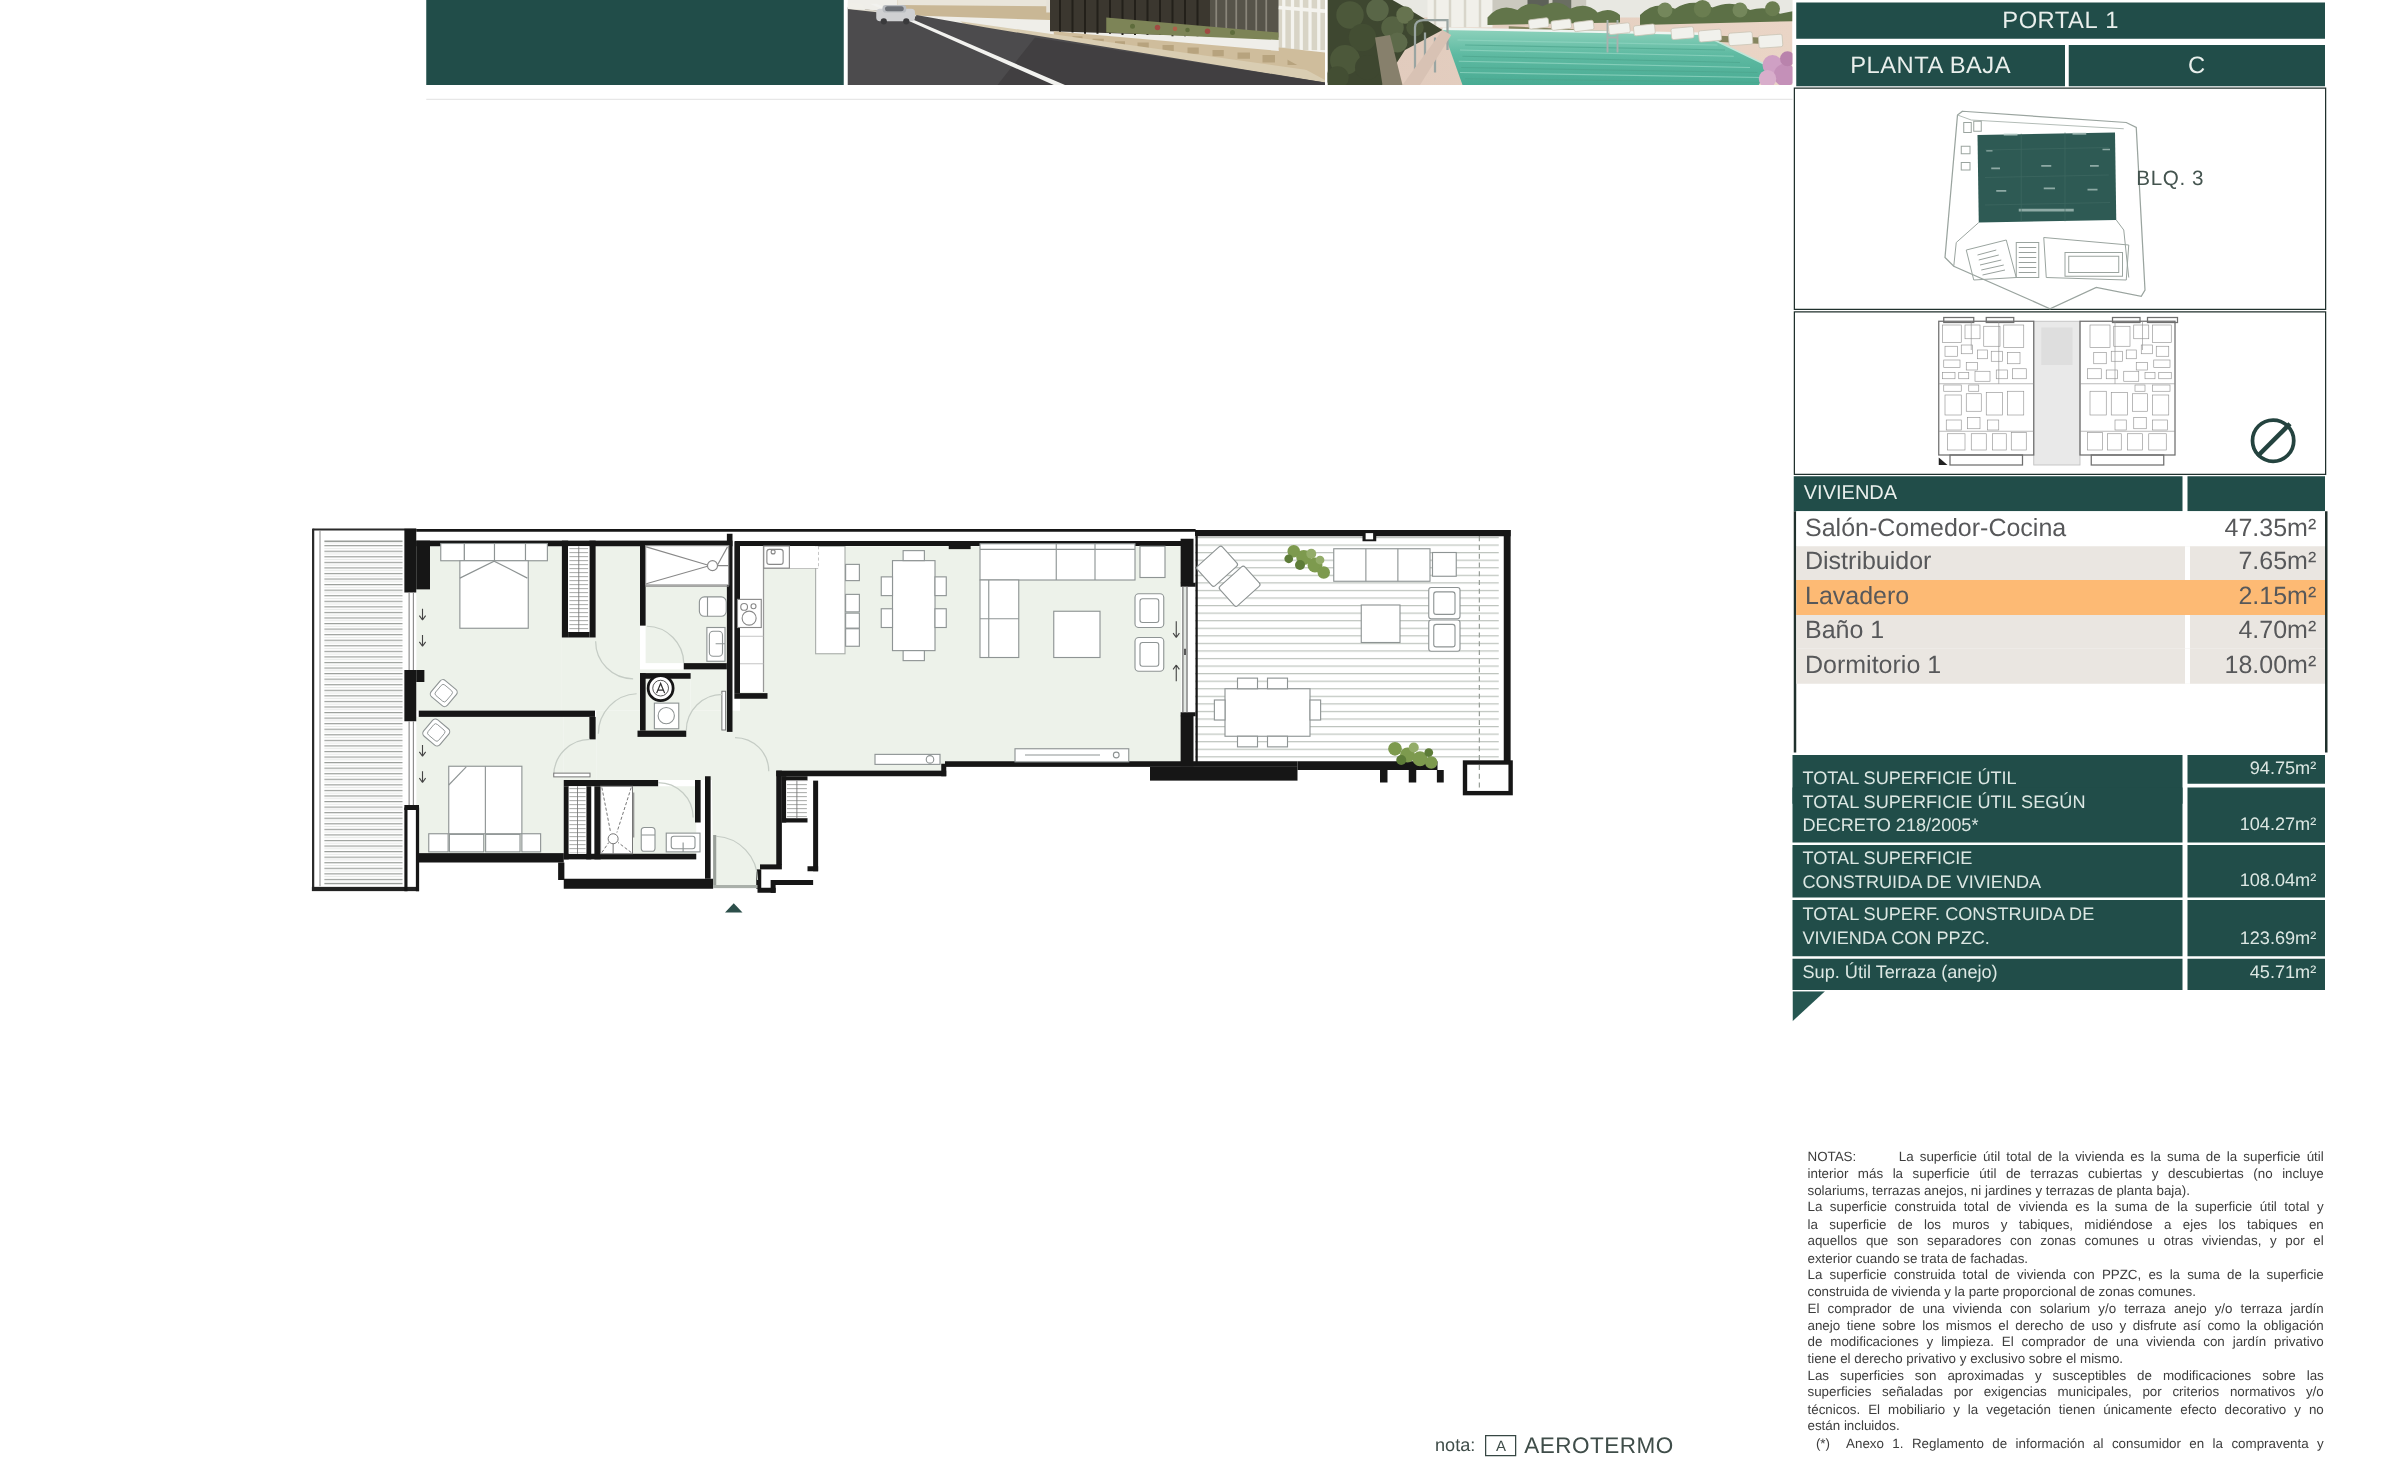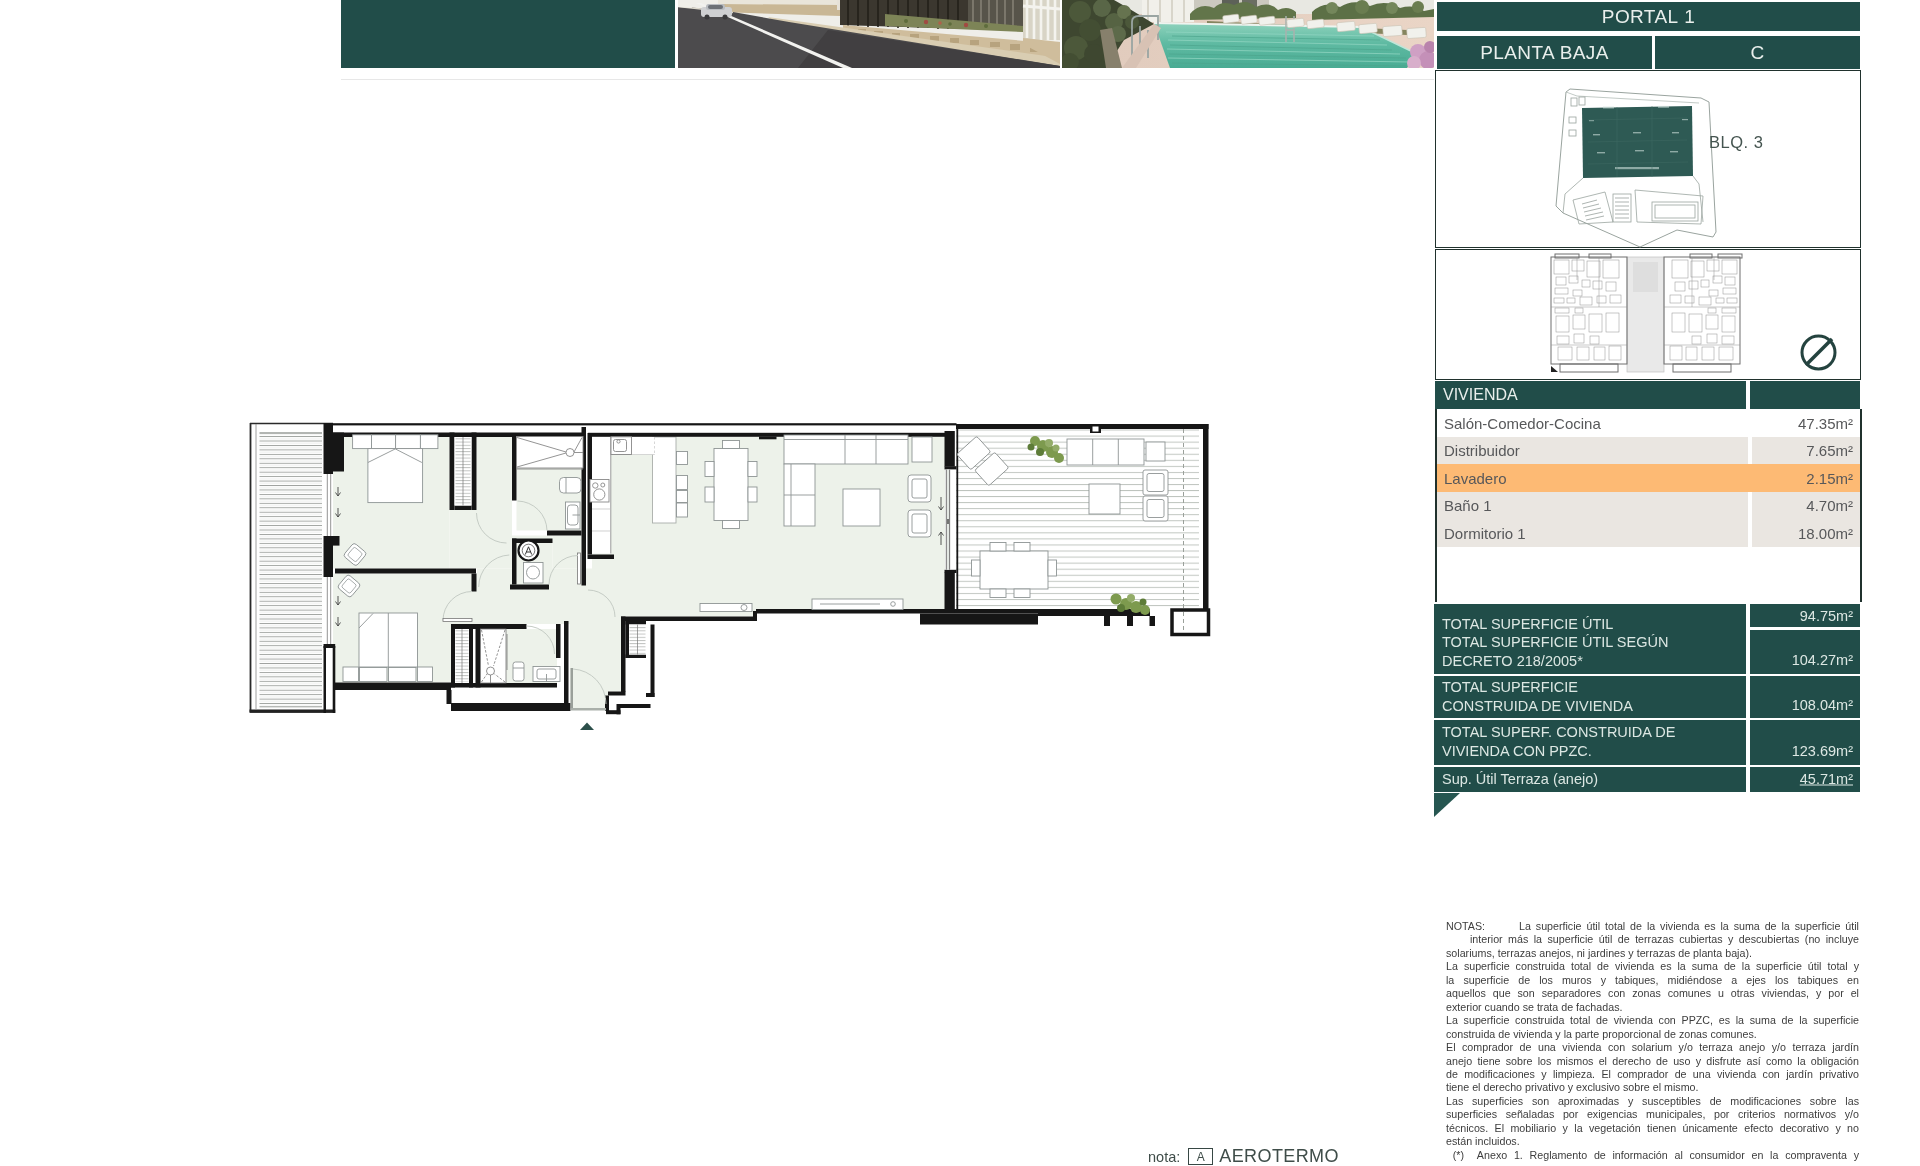--- a/index.html
+++ b/index.html
@@ -1,20 +1,20 @@
 <!DOCTYPE html>
 <html><head>
 <meta charset="utf-8">
 <style>
 html,body{margin:0;padding:0;background:#ffffff;font-family:"Liberation Sans",sans-serif;}
 #page{position:relative;width:1920px;height:1166px;overflow:hidden;background:#fff;}
 .abs{position:absolute;}
 .teal{background:#214d49;}
 .hdrtxt{color:#e9efec;font-size:19px;letter-spacing:0.4px;}
-.rowlbl{color:#57585a;font-size:15px;}
+.rowlbl{color:#57585a;font-size:20px;}
 .totlbl{color:#dce7e3;font-size:14.5px;line-height:19px;}
 </style>
 </head>
 <body>
 <div id="page">
 
 <div class="abs teal" style="left:341px;top:0;width:334px;height:68px;"></div>
 
 <div class="abs" style="left:341px;top:79px;width:1093px;height:1px;background:#e7e7e7;"></div>
 
@@ -838,31 +838,31 @@
         <span class="totlbl" style="position:absolute;left:8px;top:3px;">TOTAL SUPERF. CONSTRUIDA DE<br>VIVIENDA CON PPZC.</span>
       </div>
   <div class="abs teal" style="left:316px;top:116px;width:110px;height:45px;">
         <span class="totlbl" style="position:absolute;right:7px;bottom:4px;">123.69m²</span>
       </div>
 
   <div class="abs teal" style="left:0;top:163px;width:312px;height:24.5px;">
         <span class="totlbl" style="position:absolute;left:8px;top:50%;transform:translateY(-50%);">Sup. Útil Terraza (anejo)</span>
       </div>
   <div class="abs teal" style="left:316px;top:163px;width:110px;height:24.5px;">
-        <span class="totlbl" style="position:absolute;right:7px;top:50%;transform:translateY(-50%);text-decoration:underline;">45.71m²</span>
+        <span class="totlbl" style="position:absolute;right:7px;top:50%;transform:translateY(-50%);">45.71m²</span>
       </div>
 </div>
 
 <svg class="abs" style="left:1434px;top:793px;" width="27" height="25" viewBox="0 0 27 25">
       <polygon points="0,0 26,0 0,24" fill="#265651"></polygon>
     </svg>
 
 <div id="notes" class="abs" style="left:1446px;top:920px;width:413px;color:#3d3d3d;font-size:10.7px;line-height:13.45px;">
 <div style="text-align:justify;text-align-last:justify;">NOTAS:<span style="display:inline-block;width:34px;"></span>La superficie útil total de la vivienda es la suma de la superficie útil</div>
-<div style="text-align:justify;text-align-last:justify;margin-left:24px;">interior más la superficie útil de terrazas cubiertas y descubiertas (no incluye</div>
+<div style="text-align:justify;text-align-last:justify;">interior más la superficie útil de terrazas cubiertas y descubiertas (no incluye</div>
 <div>solariums, terrazas anejos, ni jardines y terrazas de planta baja).</div>
 <div style="text-align:justify;text-align-last:justify;">La superficie construida total de vivienda es la suma de la superficie útil total y</div>
 <div style="text-align:justify;text-align-last:justify;">la superficie de los muros y tabiques, midiéndose a ejes los tabiques en</div>
 <div style="text-align:justify;text-align-last:justify;">aquellos que son separadores con zonas comunes u otras viviendas, y por el</div>
 <div>exterior cuando se trata de fachadas.</div>
 <div style="text-align:justify;text-align-last:justify;">La superficie construida total de vivienda con PPZC, es la suma de la superficie</div>
 <div>construida de vivienda y la parte proporcional de zonas comunes.</div>
 <div style="text-align:justify;text-align-last:justify;">El comprador de una vivienda con solarium y/o terraza anejo y/o terraza jardín</div>
 <div style="text-align:justify;text-align-last:justify;">anejo tiene sobre los mismos el derecho de uso y disfrute así como la obligación</div>
 <div style="text-align:justify;text-align-last:justify;">de modificaciones y limpieza. El comprador de una vivienda con jardín privativo</div>

